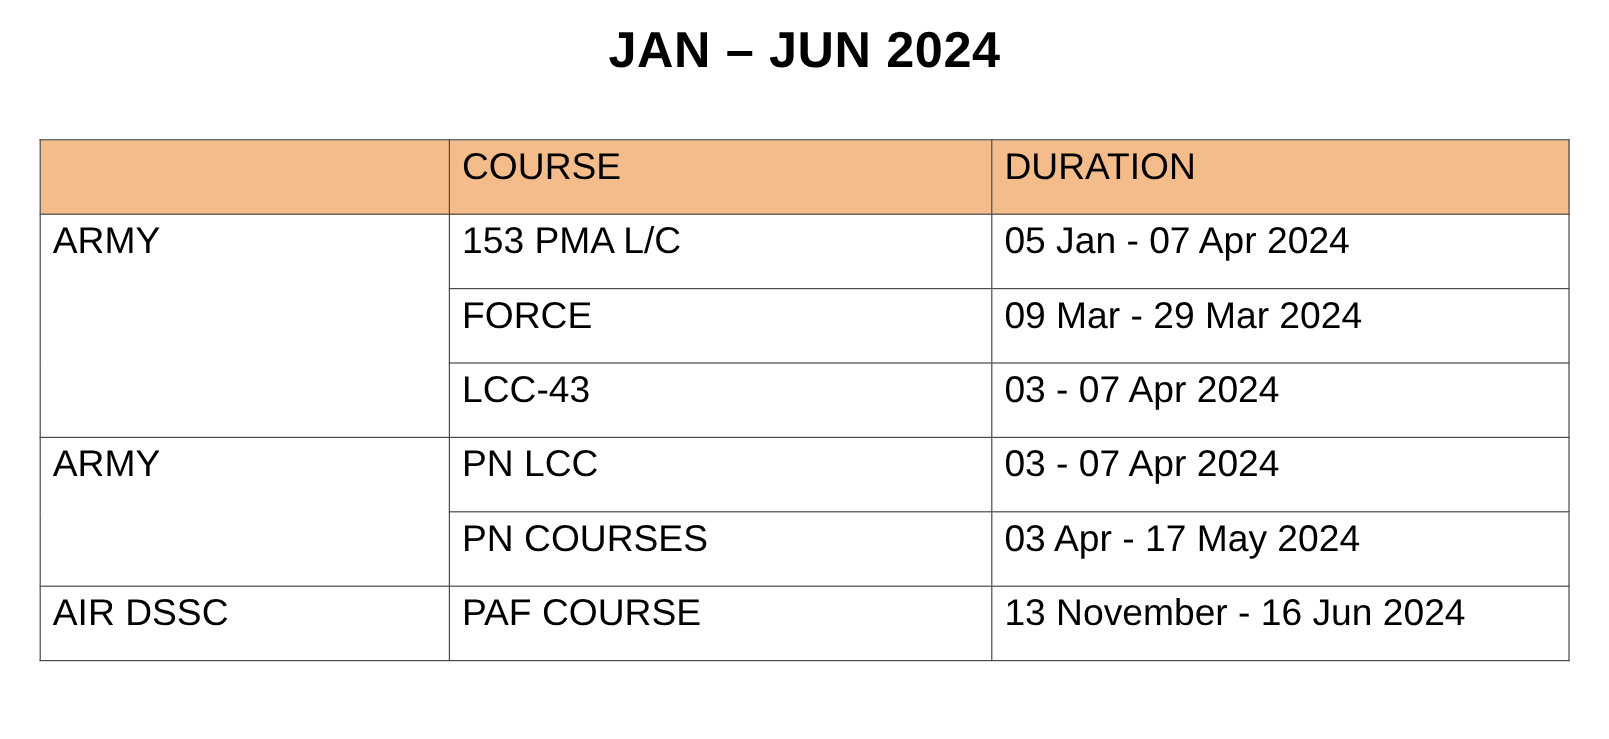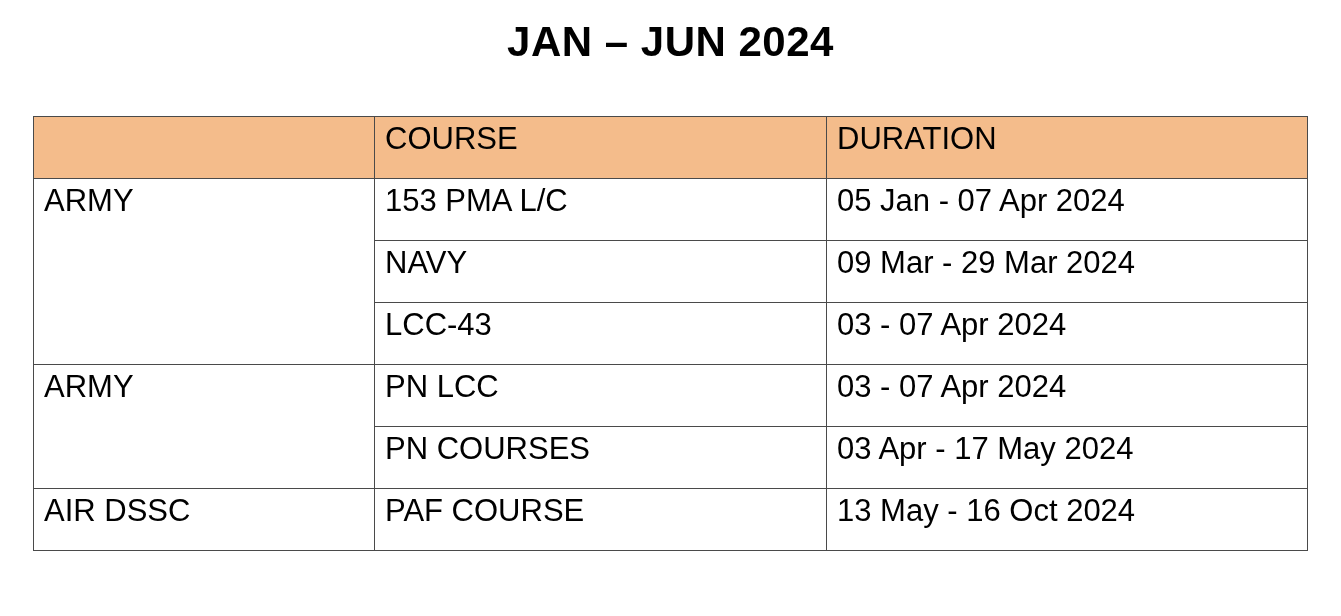--- a/index.html
+++ b/index.html
@@ -94,38 +94,38 @@
           <th class="hdr-cell">DURATION</th>
         </tr>
       </thead>
       <tbody>
         <tr>
           <td class="service-cell" rowspan="3">ARMY</td>
           <td>153 PMA L/C</td>
           <td class="nowrap">05 Jan - 07 Apr 2024</td>
         </tr>
         <tr>
-          <td>NAVY</td>
+          <td>FORCE</td>
           <td class="nowrap">09 Mar - 29 Mar 2024</td>
         </tr>
         <tr>
           <td>LCC-43</td>
           <td class="nowrap">03 - 07 Apr 2024</td>
         </tr>
         <tr>
           <td class="service-cell" rowspan="2">ARMY</td>
           <td>PN LCC</td>
           <td class="nowrap">03 - 07 Apr 2024</td>
         </tr>
         <tr>
           <td>PN COURSES</td>
           <td class="nowrap">03 Apr - 17 May 2024</td>
         </tr>
         <tr>
           <td class="service-cell">AIR DSSC</td>
           <td>PAF COURSE</td>
-          <td class="nowrap">13 May - 16 Oct 2024</td>
+          <td class="nowrap">13 November - 16 Jun 2024</td>
         </tr>
       </tbody>
     </table>
   </div>
 
 </div>
 
 </body></html>

